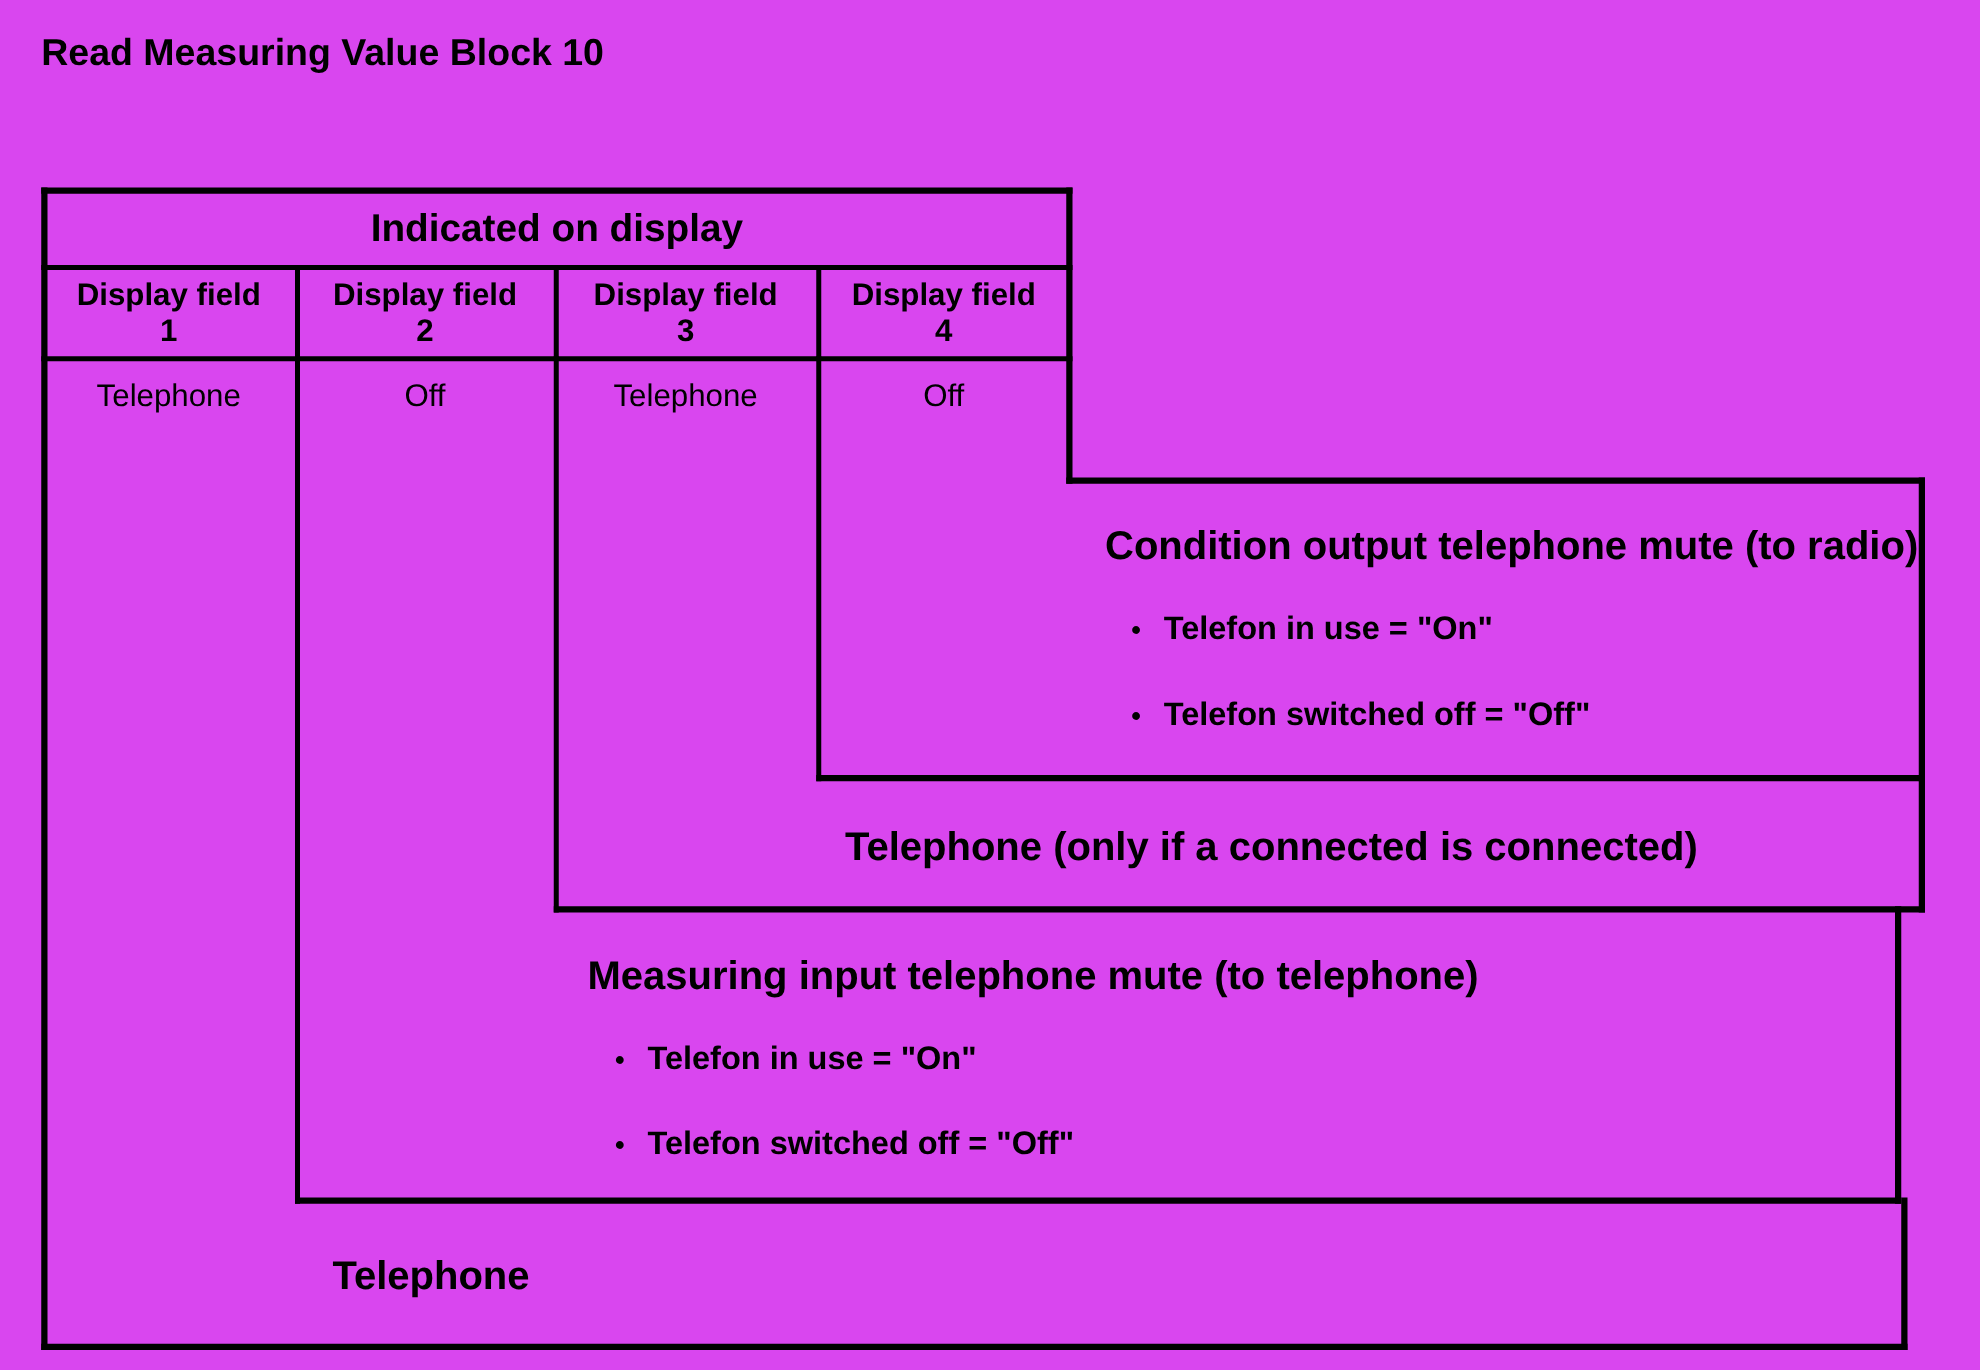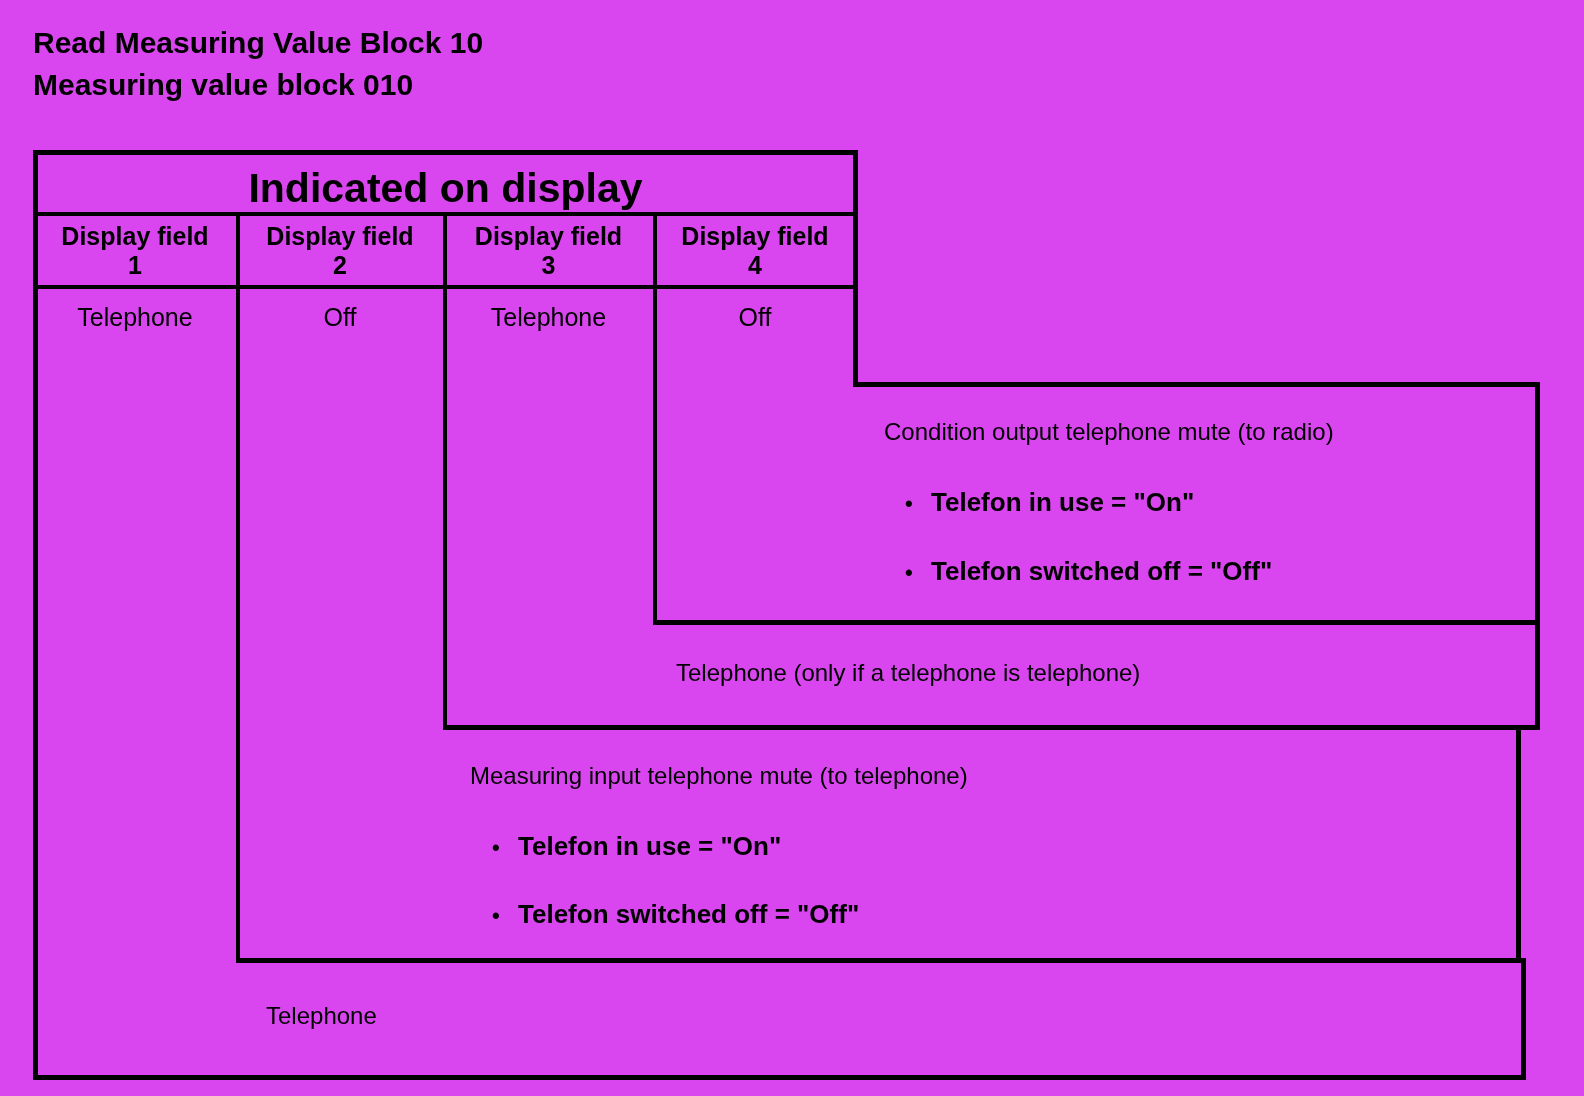--- a/index.html
+++ b/index.html
@@ -47,34 +47,34 @@
 
   
   .cell-text {
     position: absolute;
     text-align: center;
     font-size: 25px;
     line-height: 1.16;
   }
   .cell-text.banner {
     font-weight: bold;
-    font-size: 41px;
+    font-size: 31px;
   }
   .cell-text.colhead {
     font-weight: bold;
   }
   .cell-text.value {
     font-weight: normal;
   }
 
   
   .callout-heading {
     position: absolute;
-    font-weight: normal;
-    font-size: 24px;
+    font-weight: bold;
+    font-size: 32px;
     white-space: nowrap;
   }
   .bullet-row {
     position: absolute;
     font-weight: bold;
     font-size: 26px;
     white-space: nowrap;
     display: flex;
     align-items: baseline;
   }
@@ -85,21 +85,20 @@
     text-align: left;
     font-size: 22px;
   }
 </style>
 </head>
 <body>
 
 <div id="page">
 
   <div class="doc-title" id="title-line-1">Read Measuring Value Block 10</div>
-  <div class="doc-title" id="title-line-2">Measuring value block 010</div>
 
   <div class="rule-v" style="left:33px; top:150px; height:930px;"></div>
 
   <div class="rule-h" style="left:33px; top:1075px; width:1493px;"></div>
 
   <div class="rule-h" style="left:33px; top:150px; width:825px;"></div>
 
   <div class="rule-v" style="left:853px; top:150px; height:237px;"></div>
 
   <div class="rule-h thin" style="left:33px; top:212px; width:825px;"></div>
@@ -147,21 +146,21 @@
   <div class="callout-heading" style="left:884px; top:418px;">Condition output telephone mute (to radio)</div>
   <div class="bullet-row" style="left:905px; top:487px;">
     <span class="bullet-dot">•</span>
     <span>Telefon in use = "On"</span>
   </div>
   <div class="bullet-row" style="left:905px; top:556px;">
     <span class="bullet-dot">•</span>
     <span>Telefon switched off = "Off"</span>
   </div>
 
-  <div class="callout-heading" style="left:676px; top:659px;">Telephone (only if a telephone is telephone)</div>
+  <div class="callout-heading" style="left:676px; top:659px;">Telephone (only if a connected is connected)</div>
 
   <div class="callout-heading" style="left:470px; top:762px;">Measuring input telephone mute (to telephone)</div>
   <div class="bullet-row" style="left:492px; top:831px;">
     <span class="bullet-dot">•</span>
     <span>Telefon in use = "On"</span>
   </div>
   <div class="bullet-row" style="left:492px; top:899px;">
     <span class="bullet-dot">•</span>
     <span>Telefon switched off = "Off"</span>
   </div>

